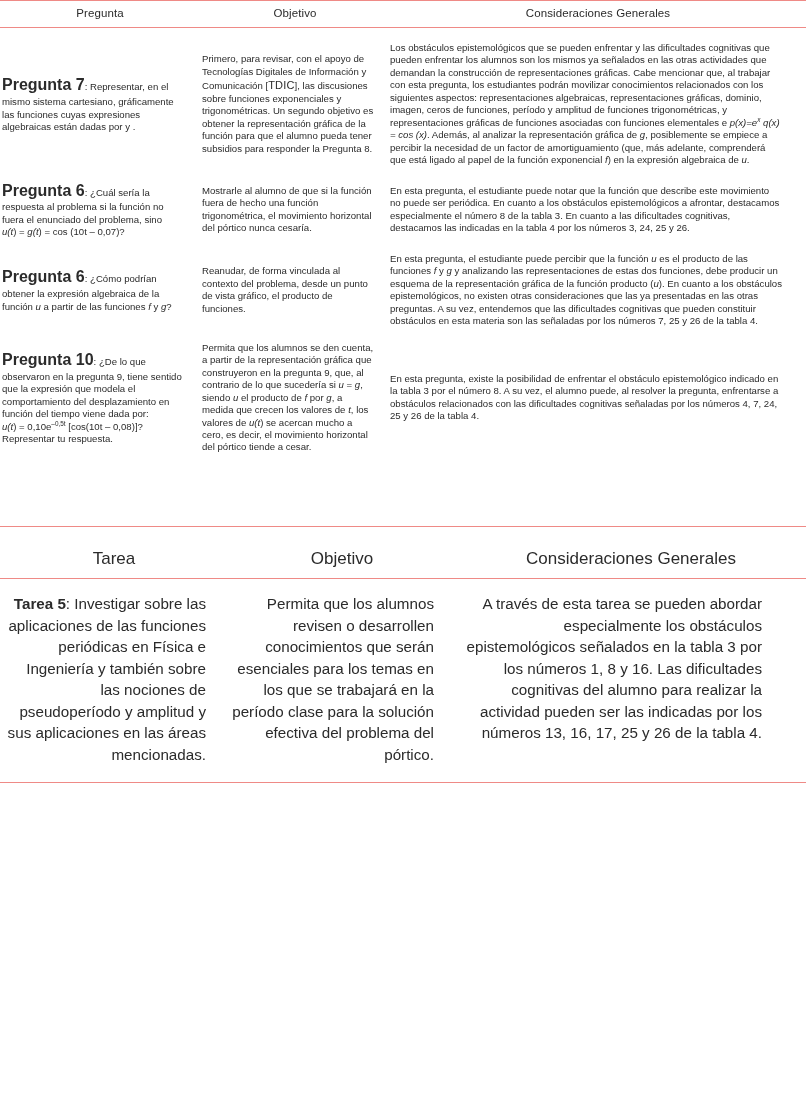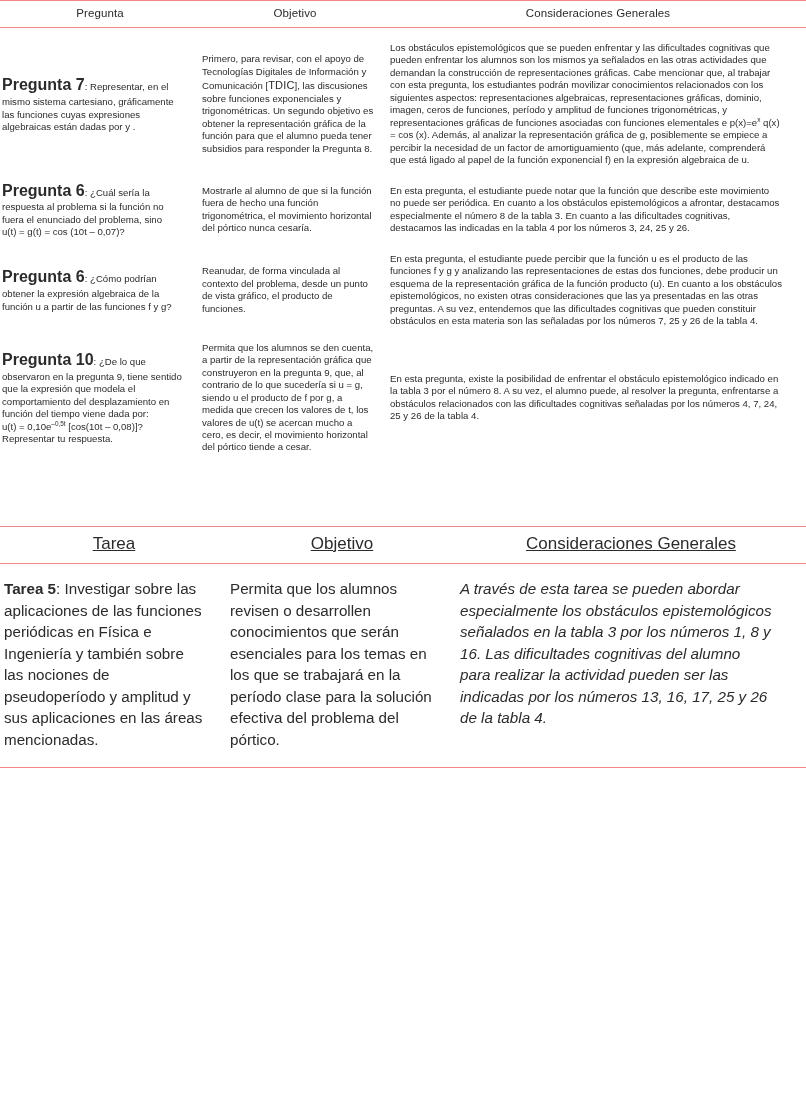--- a/index.html
+++ b/index.html
@@ -56,21 +56,21 @@
   .table1 td.col-q { padding-left: 2px; padding-right: 12px; }
   .table1 td.col-o { padding-left: 2px; padding-right: 14px; }
   .table1 td.col-c { padding-left: 0px; padding-right: 24px; }
 
   .rowgap td { height: 14px; padding: 0; }
 
   .qlabel {
     font-weight: bold;
     font-size: 16px;
   }
-  .it { }
+  .it { font-style: italic; }
   sup { font-size: 6.4px; vertical-align: super; line-height: 0; }
   .smallcaps { font-size: 11px; letter-spacing: .2px; text-align: center; }
 
   
   .gap-tables { height: 58px; }
 
   
   .table2 {
     width: 100%;
     border-collapse: collapse;
@@ -78,38 +78,37 @@
   }
   .table2 col.d1 { width: 228px; }
   .table2 col.d2 { width: 228px; }
   .table2 col.d3 { width: 350px; }
 
   .table2 thead th {
     font-weight: normal;
     font-size: 17px;
     text-align: center;
     color: #2b2b2b;
-    padding: 7px 0 9px 0;
-    text-decoration: underline;
+    padding: 22px 0 9px 0;
   }
   .table2 thead tr.hdr-row th {
     border-top: 1.6px solid #ef8a86;
     border-bottom: 1.6px solid #ef8a86;
   }
   .table2 td {
     vertical-align: top;
     font-size: 15.2px;
     line-height: 1.42;
     padding: 14px 22px 16px 0;
     color: #2b2b2b;
   }
   .table2 td.t-c1 { padding-left: 4px; }
   .table2 td.t-c2 { padding-left: 2px; }
-  .table2 td.t-c3 { padding-left: 4px; padding-right: 34px; font-style: italic; }
-  .table2 tbody tr { border-bottom: 1.6px solid #ef8a86; }
+  .table2 td.t-c3 { padding-left: 4px; padding-right: 44px; }
+  .table2 tbody tr { border-bottom: 1.6px solid #ef8a86; text-align: right; }
   .tlabel { font-weight: bold; }
 
   .bottom-pad { height: 36px; }
 </style>
 </head>
 <body>
 
 <div class="page">
 
   <table class="table1">

